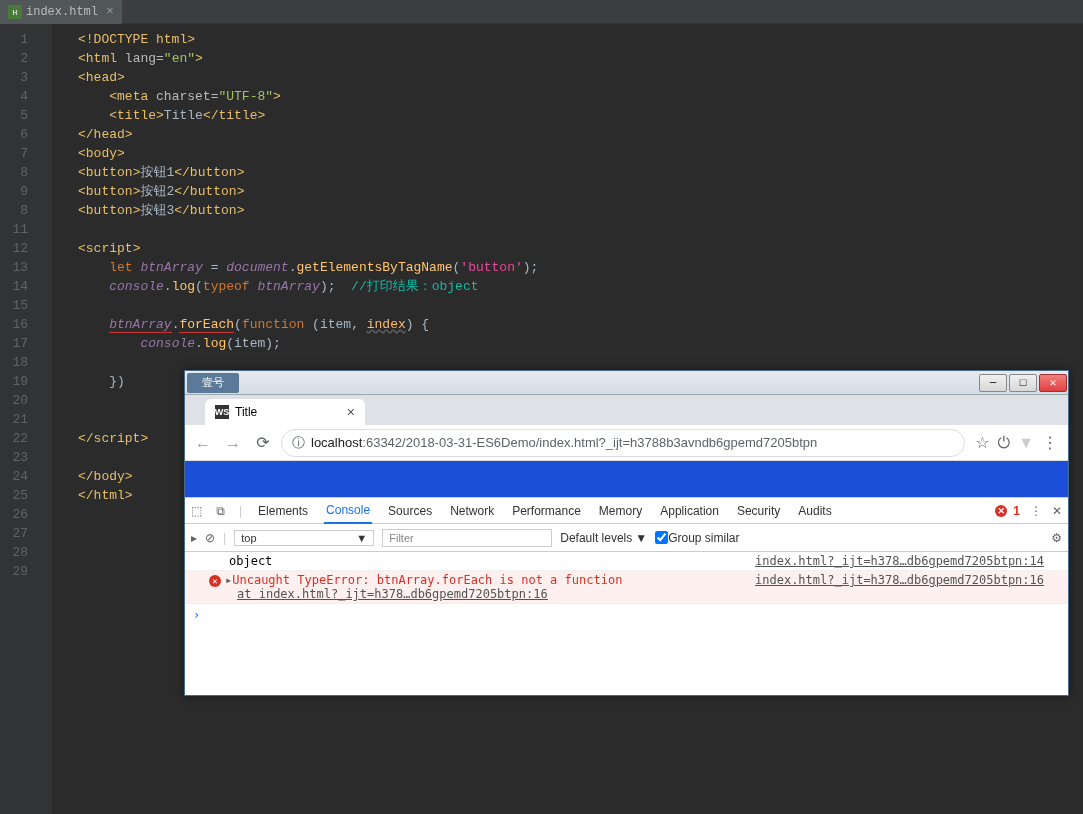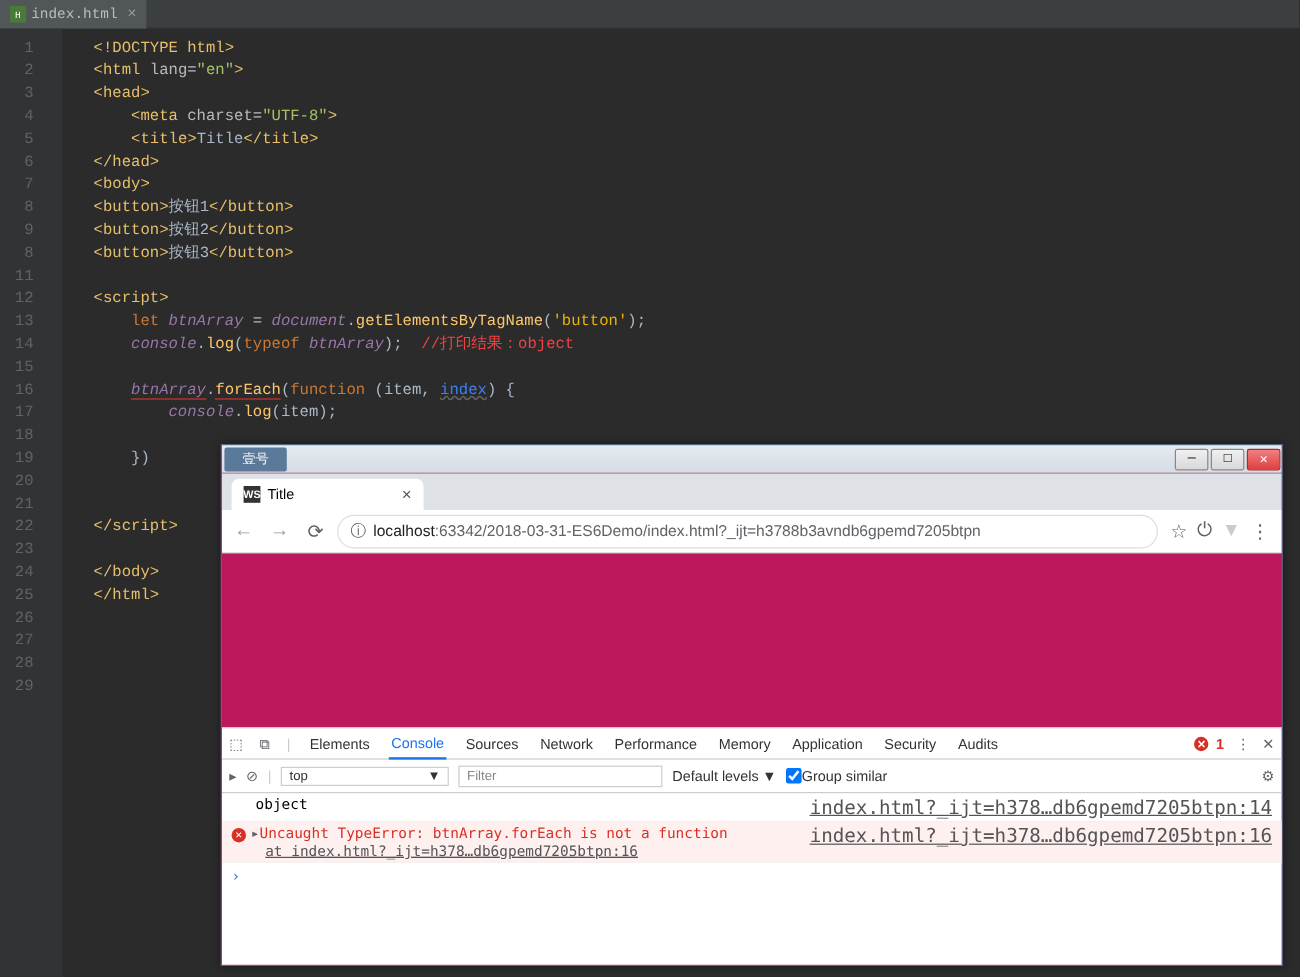--- a/index.html
+++ b/index.html
@@ -20,34 +20,34 @@
 
 .tag-angle { color: #e8bf6a; }
 .tag-name { color: #e8bf6a; }
 .attr-name { color: #bababa; }
 .attr-val { color: #a5c261; }
 .doctype { color: #e8bf6a; }
 .kw { color: #cc7832; }
 .var { color: #9876aa; font-style: italic; }
 .varu { color: #9876aa; font-style: italic; border-bottom: 1px solid #cc3333; }
 .prop { color: #ffc66d; }
-.str { color: #eab308; }
-.comment { color: #ef4444; }
-.paramu { color: #3b82f6; text-decoration: underline wavy #606366; }
+.str { color: #ec4899; }
+.comment { color: #14b8a6; }
+.paramu { color: #fdba74; text-decoration: underline wavy #606366; }
 .text-cn { color: #a9b7c6; }
 
 
-.browser-window { position: absolute; left: 184px; top: 370px; width: 885px; height: 435px; background: #be185d; border: 1px solid #4a6a8a; box-shadow: 0 0 8px rgba(0,0,0,0.5); }
+.browser-window { position: absolute; left: 184px; top: 370px; width: 885px; height: 326px; background: #1d4ed8; border: 1px solid #4a6a8a; box-shadow: 0 0 8px rgba(0,0,0,0.5); }
 .titlebar { height: 24px; background: linear-gradient(#e6ebf0, #d4dce4); display: flex; align-items: center; border-bottom: 1px solid #a0a8b0; }
 .win-icon-box { width: 52px; height: 20px; background: #5b7a99; color: #fff; font-size: 11px; display: flex; align-items: center; justify-content: center; margin: 2px 0 2px 2px; border-radius: 2px; }
 .win-controls { margin-left: auto; display: flex; }
 .win-btn { width: 28px; height: 18px; margin: 2px 1px; display: flex; align-items: center; justify-content: center; font-size: 11px; border: 1px solid #888; background: linear-gradient(#f0f0f0,#d8d8d8); border-radius: 2px; }
 .win-btn.close { background: linear-gradient(#f08080,#e04040); color: #fff; border-color: #a03030; }
 
-.chrome-tabs { height: 30px; background: #dee1e6; display: flex; align-items: flex-end; padding-left: 8px; }
+.chrome-tabs { height: 30px; background: #dee1e6; display: flex; align-items: flex-end; padding-left: 20px; }
 .chrome-tab { height: 26px; background: #fff; padding: 0 10px; display: flex; align-items: center; gap: 6px; font-size: 12px; font-family: Arial, sans-serif; border-radius: 6px 6px 0 0; min-width: 160px; }
 .chrome-tab-icon { width: 14px; height: 14px; background: #333; color: #fff; font-size: 9px; display: flex; align-items: center; justify-content: center; font-weight: bold; }
 .chrome-tab-close { margin-left: auto; color: #555; font-size: 14px; }
 
 .addr-bar { height: 36px; background: #fff; border-bottom: 1px solid #ddd; display: flex; align-items: center; padding: 0 6px; gap: 6px; font-family: Arial, sans-serif; }
 .nav-btn { width: 24px; height: 24px; display: flex; align-items: center; justify-content: center; color: #999; font-size: 16px; }
 .nav-btn.active { color: #5f6368; }
 .omnibox { flex: 1; height: 28px; border: 1px solid #ddd; border-radius: 14px; display: flex; align-items: center; padding: 0 10px; gap: 6px; font-size: 13px; color: #202124; }
 .omnibox .info-icon { color: #5f6368; }
 .omnibox .host { color: #202124; }
@@ -64,23 +64,23 @@
 .dt-tab.active { color: #1a73e8; border-bottom: 2px solid #1a73e8; }
 .dt-tabs-right { margin-left: auto; display: flex; align-items: center; gap: 10px; }
 .dt-err-badge { color: #d93025; font-weight: bold; display: flex; align-items: center; gap: 2px; }
 
 .dt-filterbar { height: 28px; border-bottom: 1px solid #ccc; display: flex; align-items: center; padding: 0 6px; gap: 8px; color: #333; }
 .dt-select { border: 1px solid #ccc; padding: 1px 6px; font-size: 11px; min-width: 140px; display: flex; justify-content: space-between; align-items: center; }
 .dt-filter-input { border: 1px solid #ccc; padding: 2px 6px; font-size: 11px; color: #888; width: 170px; }
 .dt-level { display: flex; align-items: flex-end; gap: 3px; }
 
 .dt-console { font-family: Consolas, monospace; font-size: 12px; }
-.dt-row { display: flex; padding: 2px 8px; border-bottom: 1px solid #f0f0f0; }
+.dt-row { display: flex; padding: 2px 24px; border-bottom: 1px solid #f0f0f0; }
 .dt-row .msg { flex: 1; }
-.dt-row .src { color: #545454; text-decoration: underline; font-size: 16px; }
+.dt-row .src { color: #545454; text-decoration: underline; font-size: 12px; }
 .dt-row.error { background: #fff0f0; color: #d93025; }
 .dt-row.error .err-text { color: #d93025; }
 .dt-row.error .at-line { color: #545454; padding-left: 28px; text-decoration: underline; }
 .dt-err-icon { width: 12px; height: 12px; border-radius: 50%; background: #d93025; color: #fff; display: inline-flex; align-items: center; justify-content: center; font-size: 9px; margin-right: 4px; }
 .dt-prompt { color: #1a73e8; padding: 4px 8px; }
 
 .dt-icon { color: #5f6368; }
 </style>
 </head>
 <body>

